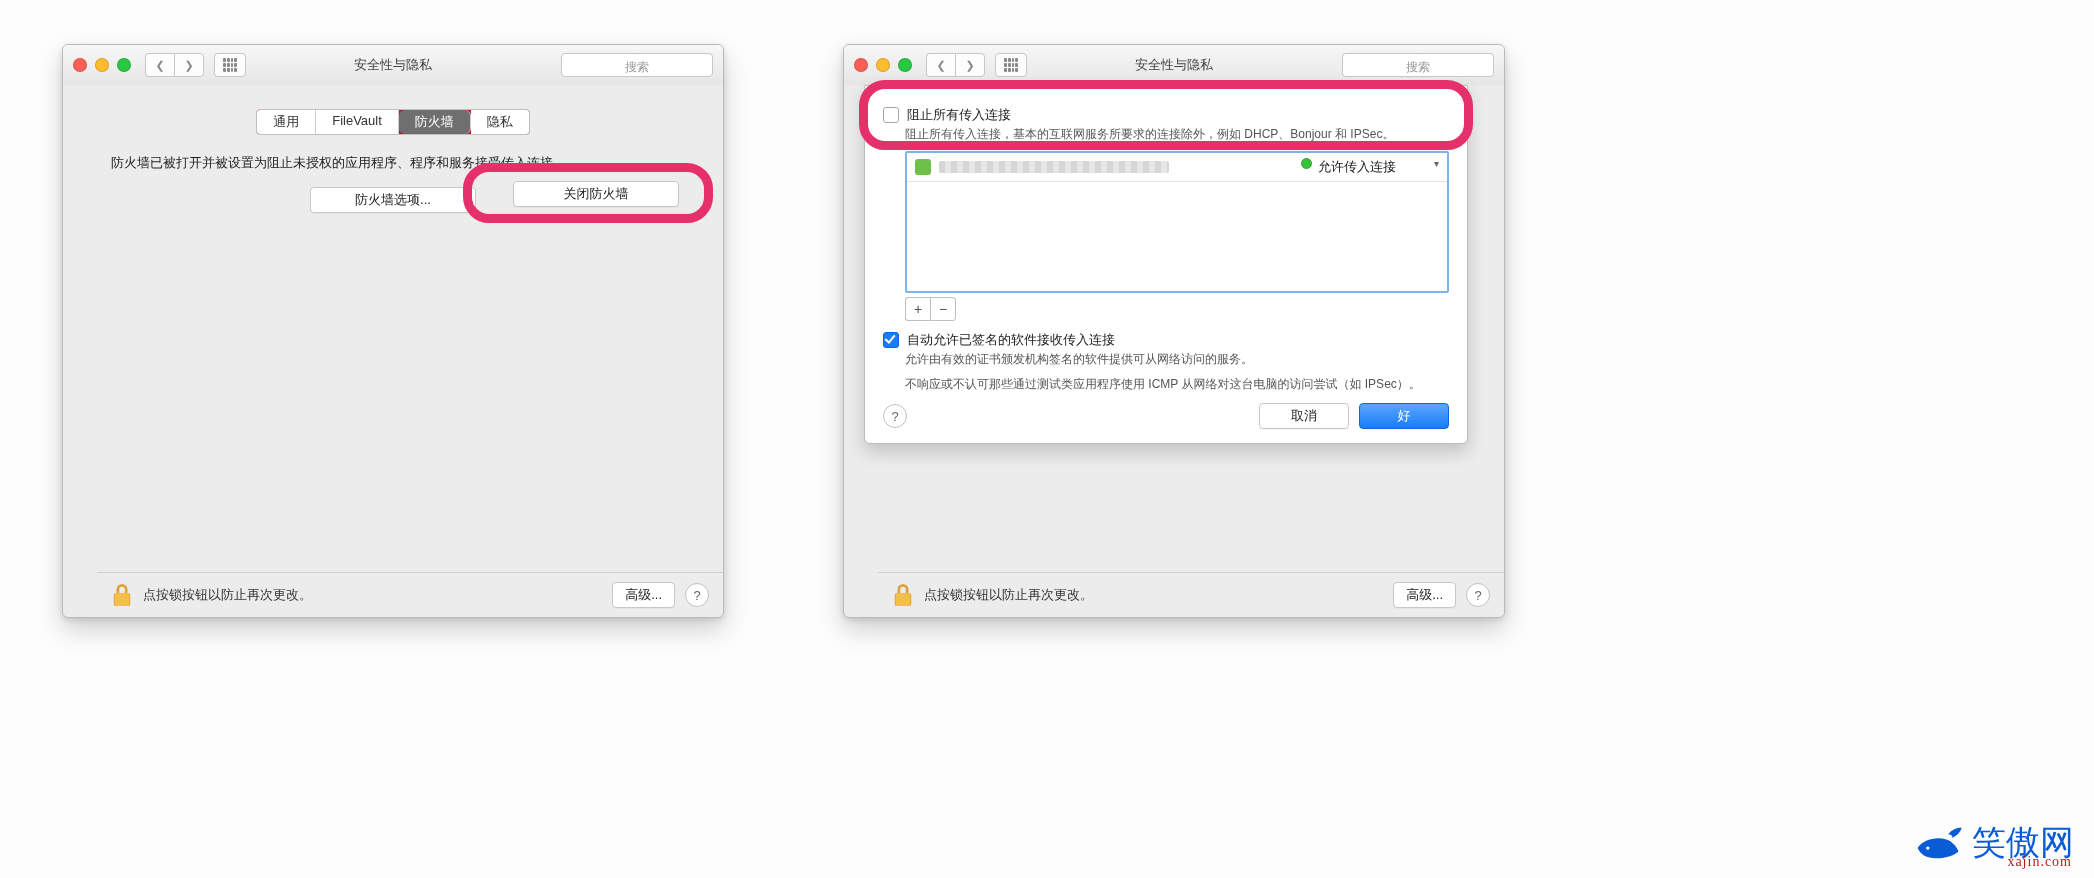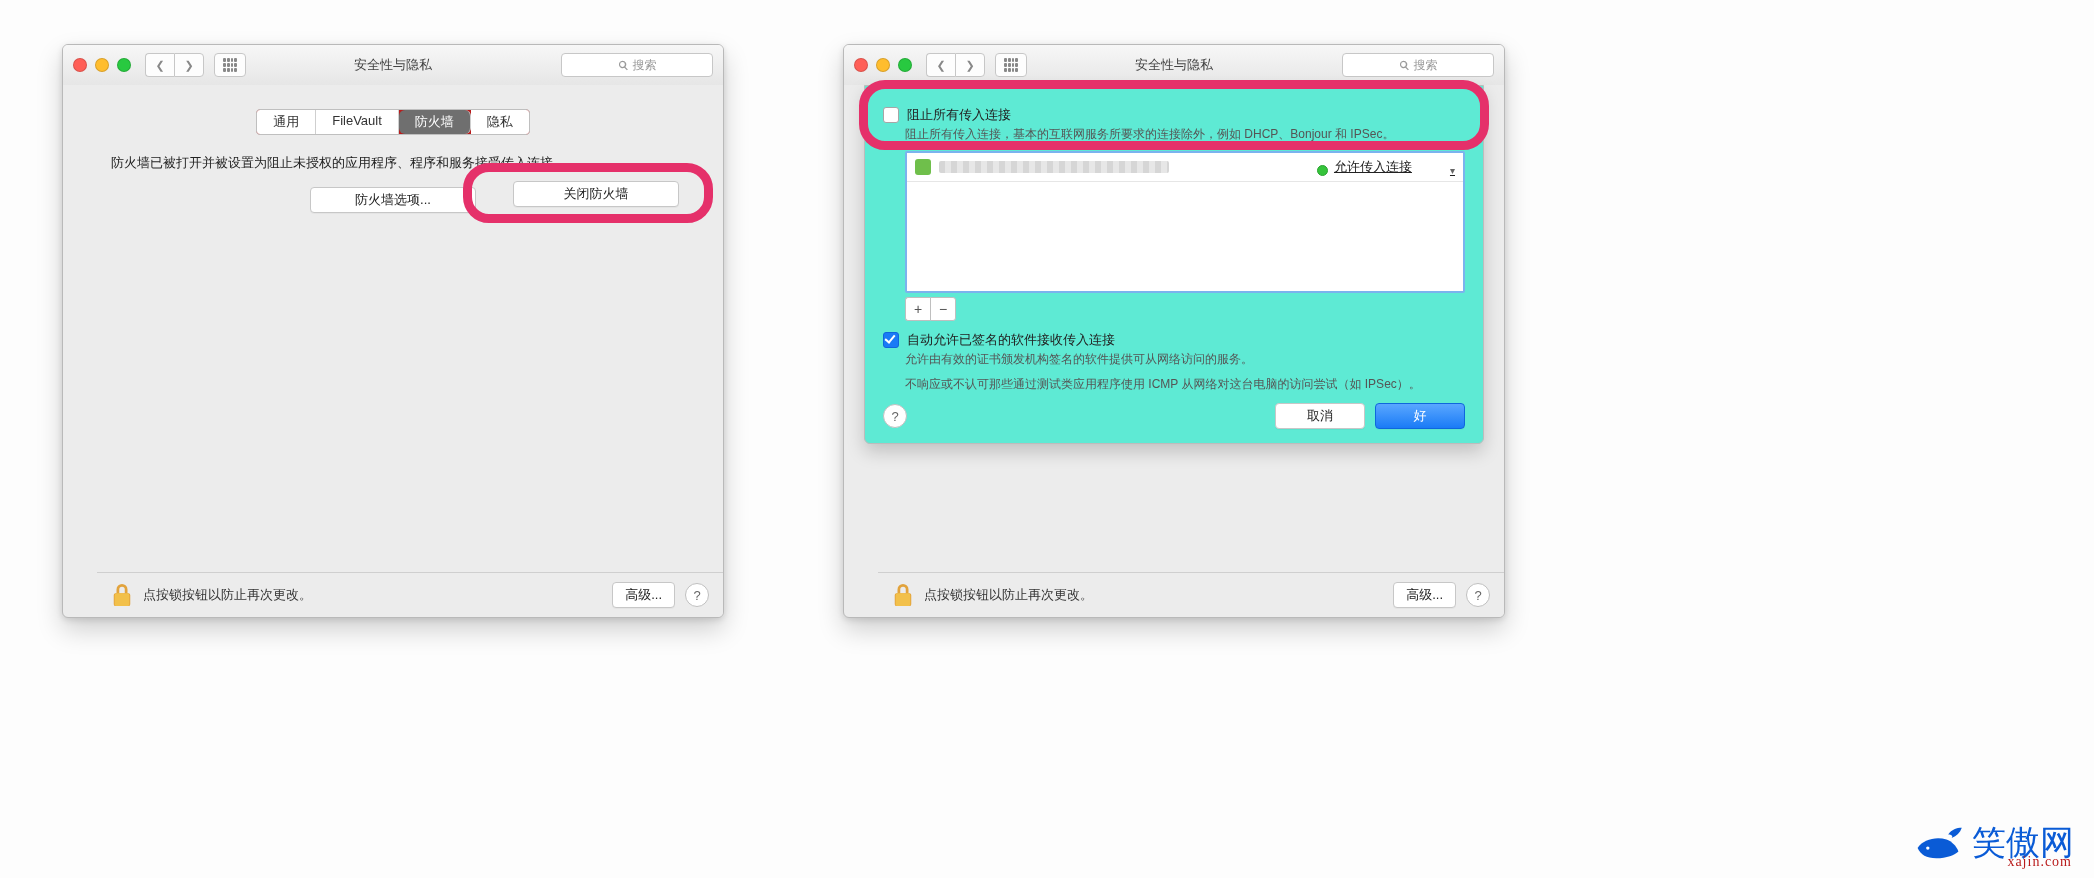--- a/index.html
+++ b/index.html
@@ -16,21 +16,21 @@
   .tl.grn{background:#28c940;}
   .navbtns{display:flex;margin-left:14px;}
   .navbtn{width:28px;height:22px;background:#fdfdfd;border:1px solid #c7c7c7;display:flex;align-items:center;justify-content:center;font-size:11px;color:#888;}
   .navbtn.l{border-radius:4px 0 0 4px;border-right:none;}
   .navbtn.r{border-radius:0 4px 4px 0;}
   .gridbtn{width:30px;height:22px;margin-left:10px;background:#fdfdfd;border:1px solid #c7c7c7;border-radius:4px;display:flex;align-items:center;justify-content:center;}
   .gridicon{width:14px;height:14px;display:grid;grid-template-columns:repeat(4,1fr);grid-template-rows:repeat(3,1fr);gap:1px;}
   .gridicon span{background:#888;border-radius:1px;}
   .title{position:absolute;left:0;right:0;text-align:center;font-size:13px;color:#444;pointer-events:none;}
   .searchwrap{margin-left:auto;margin-right:10px;}
-  .searchbox{width:150px;height:22px;border:1px solid #c7c7c7;border-radius:4px;background:#fff;display:flex;align-items:center;justify-content:center;gap:4px;color:#9a9a9a;font-size:12px;}
+  .searchbox{width:150px;height:22px;border:1px solid #c7c7c7;border-radius:4px;background:#fff;display:flex;align-items:center;justify-content:center;gap:4px;color:#9a9a9a;font-size:12px;flex-direction:column;}
   .searchbox svg{width:11px;height:11px;fill:#9a9a9a;}
   
   .content{position:absolute;top:40px;left:0;right:0;bottom:44px;background:#ececec;}
   .segbar{margin:24px auto 0;display:flex;width:fit-content;border:1px solid #bfbfbf;border-radius:4px;overflow:hidden;background:#b91c1c;}
   .seg{padding:3px 16px;font-size:13px;color:#333;border-right:1px solid #cfcfcf;background:#fff;}
   .seg:last-child{border-right:none;}
   .seg.active{background:#6f6f6f;color:#fff;border-radius:6px;}
   .fwstatus{display:flex;align-items:center;gap:10px;margin:34px 0 0 48px;}
   .dot-green{width:10px;height:10px;border-radius:50%;background:#35c43b;border:1px solid #2aa331;}
   .fwstatus .lbl{font-size:14px;color:#222;}
@@ -38,33 +38,33 @@
   .btn.primary{background:linear-gradient(#5aa7ff,#1a7bf6);border:1px solid #0f66dd;color:#fff;}
   .hl{position:absolute;border:9px solid #e5306a;border-radius:26px;pointer-events:none;}
   .desc{margin:18px 48px 0;font-size:13px;color:#222;line-height:1.5;}
   
   .footer{position:absolute;left:0;right:0;bottom:0;height:44px;border-top:1px solid #cfcfcf;background:#ececec;display:flex;align-items:center;padding:0 14px;margin-left:34px;}
   .lock{width:22px;height:26px;margin-right:10px;}
   .footer .ftext{font-size:13px;color:#333;}
   .footer .spacer{flex:1;}
   .helpbtn{width:22px;height:22px;border:1px solid #c0c0c0;border-radius:50%;background:#fff;display:flex;align-items:center;justify-content:center;font-size:13px;color:#666;margin-left:10px;}
   
-  .sheet{position:absolute;left:20px;right:20px;top:0;background:#5eead4;border:1px solid #bcbcbc;border-radius:0 0 6px 6px;box-shadow:0 8px 18px rgba(0,0,0,.18);padding:14px 18px 14px;}
+  .sheet{position:absolute;left:20px;right:36px;top:0;background:#ffffff;border:1px solid #bcbcbc;border-radius:0 0 6px 6px;box-shadow:0 8px 18px rgba(0,0,0,.18);padding:14px 18px 14px;}
   .chkrow{display:flex;align-items:flex-start;gap:8px;margin:6px 0 2px;}
   .chkbox{width:14px;height:14px;border:1px solid #a6a6a6;border-radius:3px;background:#fff;flex:none;margin-top:1px;position:relative;}
   .chkbox.checked{background:#1a7bf6;border-color:#0f66dd;}
   .chkbox.checked::after{content:"";position:absolute;left:3px;top:0px;width:4px;height:8px;border:solid #fff;border-width:0 2px 2px 0;transform:rotate(40deg);}
   .chk-label{font-size:13px;color:#222;}
   .chk-sub{font-size:12px;color:#555;margin:2px 0 8px 22px;}
   .listpanel{margin:6px 0 0 22px;border:2px solid #7bb3ee;border-radius:2px;background:#fff;height:138px;overflow:hidden;}
   .listrow{display:flex;align-items:center;padding:5px 8px;border-bottom:1px solid #e6e6e6;}
   .appicon{width:16px;height:16px;border-radius:3px;background:#6fbf4b;margin-right:8px;}
   .appname{flex:none;width:230px;height:12px;background:repeating-linear-gradient(90deg,#d6d6d6 0 6px,#e7e7e7 6px 12px);border-radius:2px;filter:blur(.5px);}
   .rowspacer{flex:1;}
-  .rowstatus{display:flex;align-items:flex-end;gap:6px;color:#222;font-size:13px;text-decoration:underline;}
+  .rowstatus{display:flex;align-items:flex-start;gap:6px;color:#222;font-size:13px;}
   .rowstatus .gd{width:9px;height:9px;border-radius:50%;background:#35c43b;border:1px solid #2aa331;}
   .rowstatus .dd{font-size:10px;color:#666;margin-left:32px;}
   .pm{display:flex;margin:4px 0 10px 22px;}
   .pmbtn{width:24px;height:22px;border:1px solid #bfbfbf;background:#fff;display:flex;align-items:center;justify-content:center;font-size:14px;color:#555;}
   .pmbtn:first-child{border-radius:3px 0 0 3px;border-right:none;}
   .pmbtn:last-child{border-radius:0 3px 3px 0;}
   .sheet-bot{display:flex;align-items:center;gap:10px;margin-top:10px;}
   .sheet-bot .spacer{flex:1;}
   .watermark{position:absolute;right:20px;bottom:12px;display:flex;align-items:center;gap:8px;font-family:"STXingkai","KaiTi",cursive;color:#0a5bd6;}
   .watermark .big{font-size:34px;font-weight:400;}

